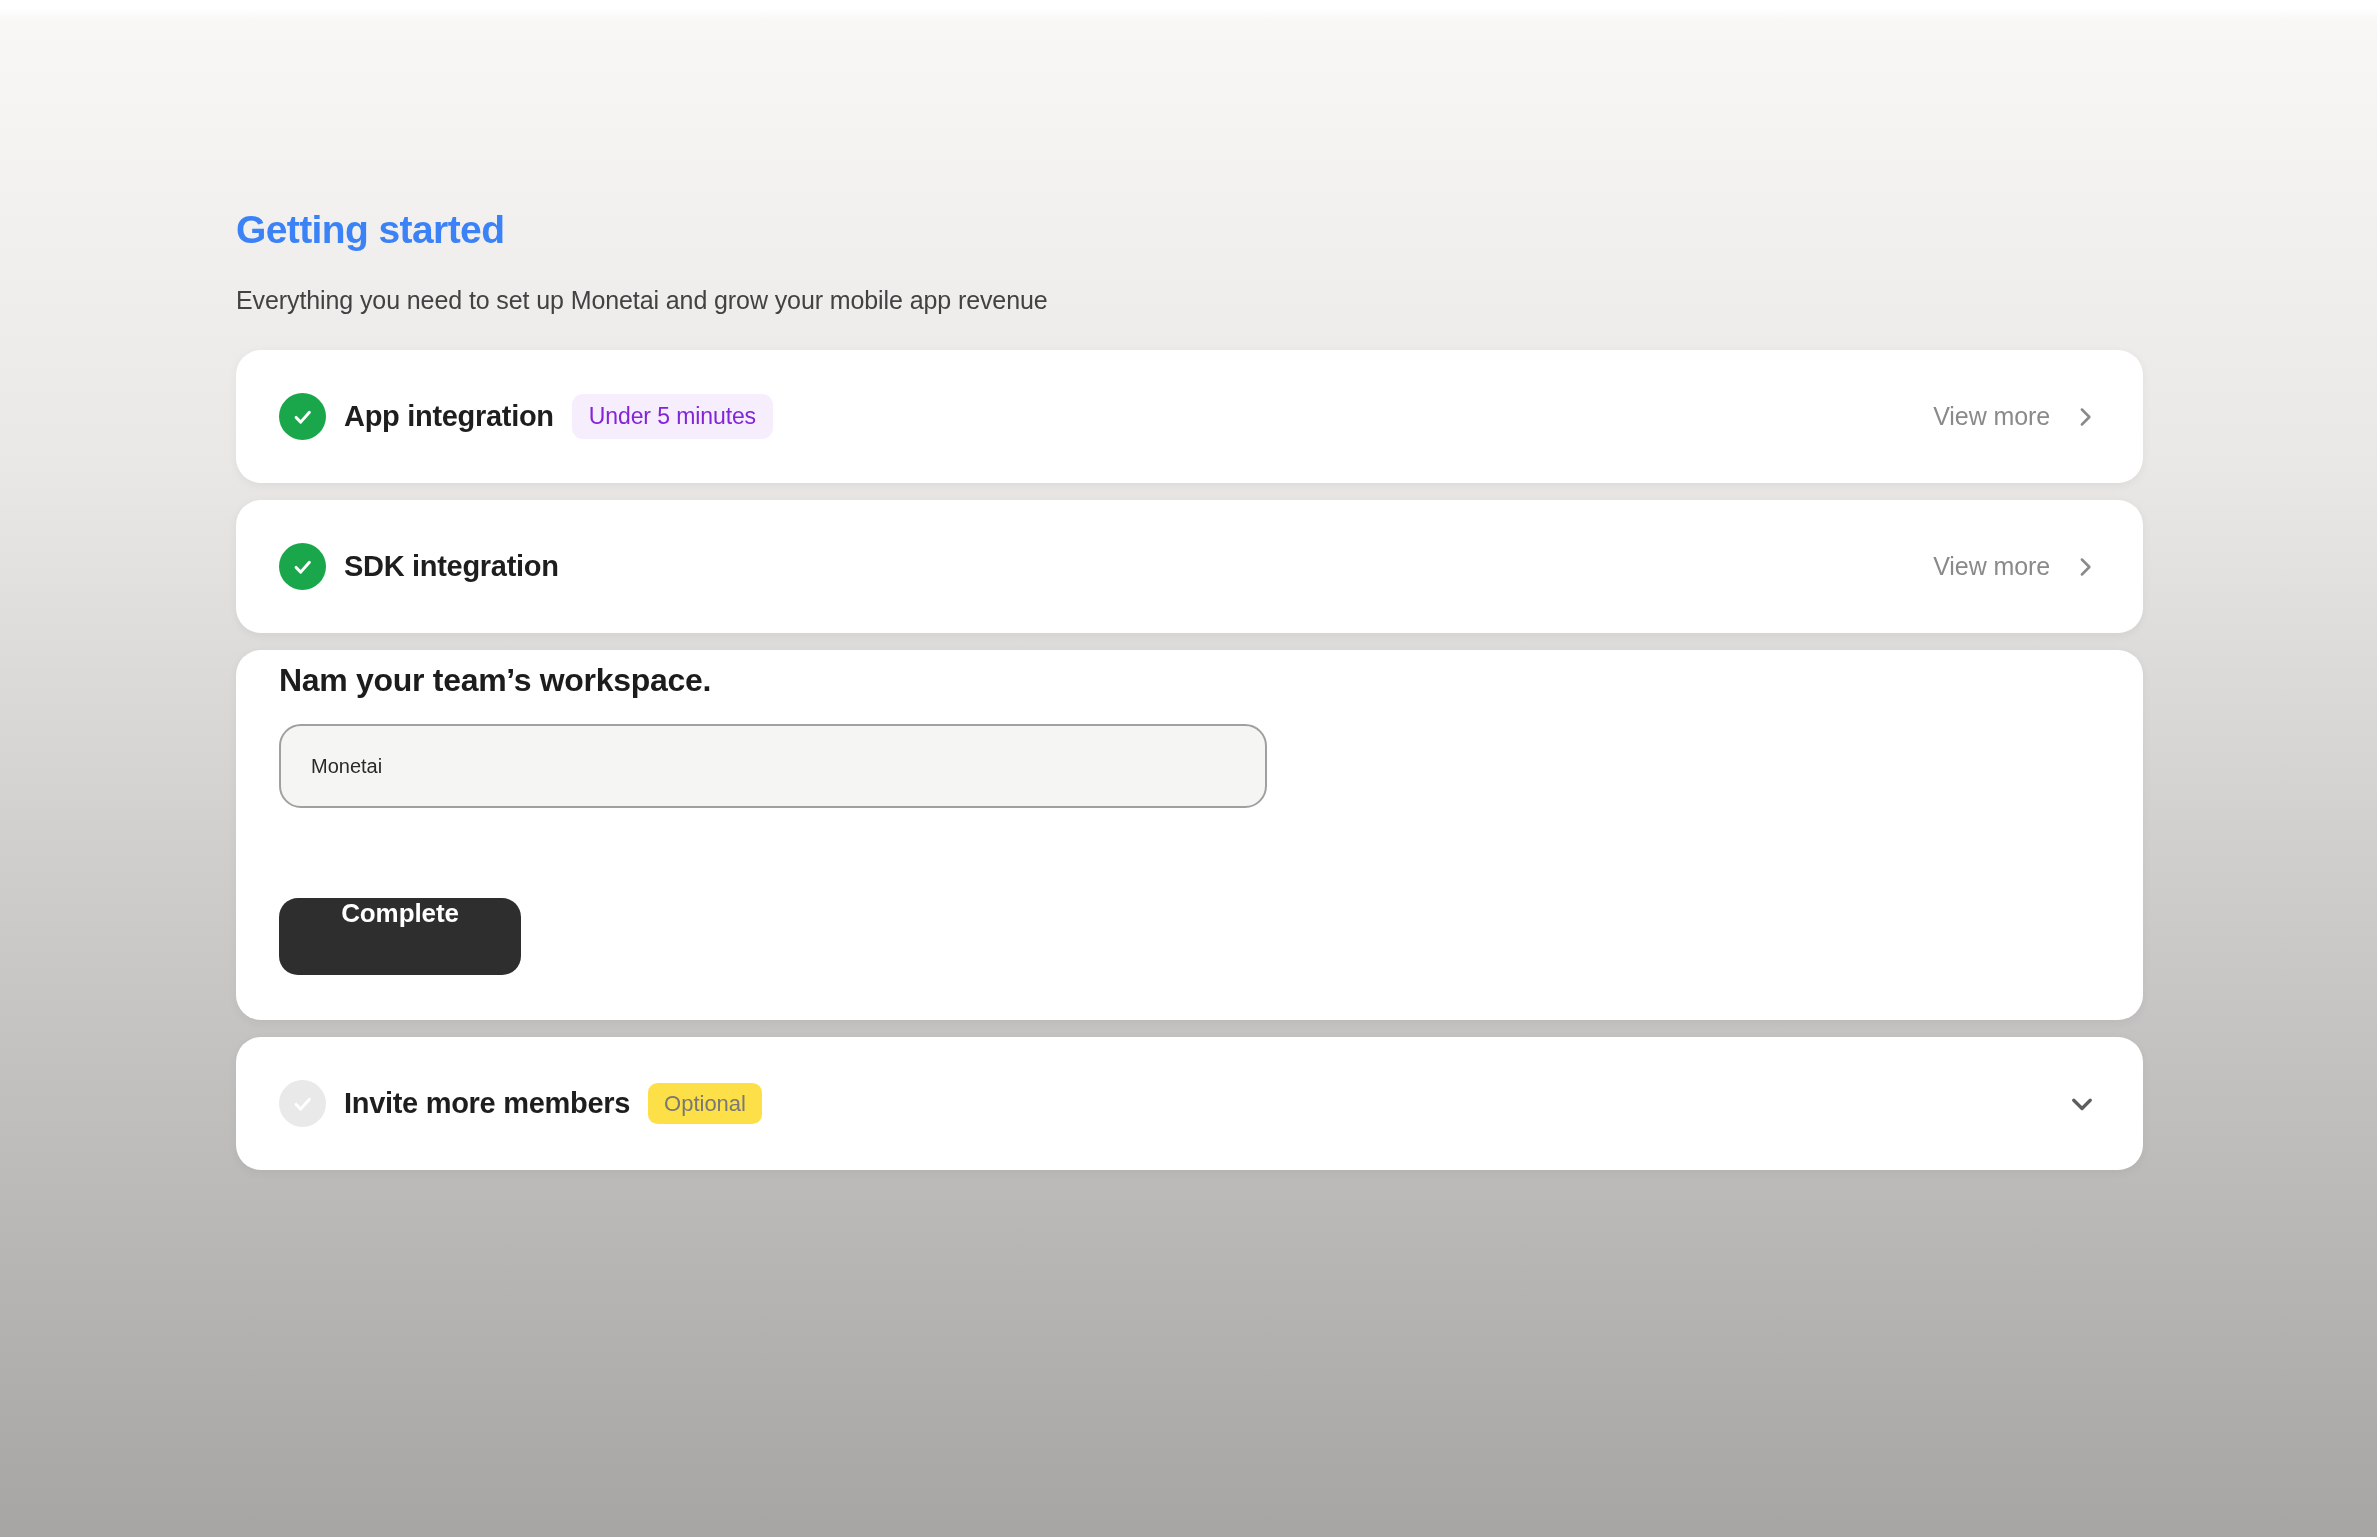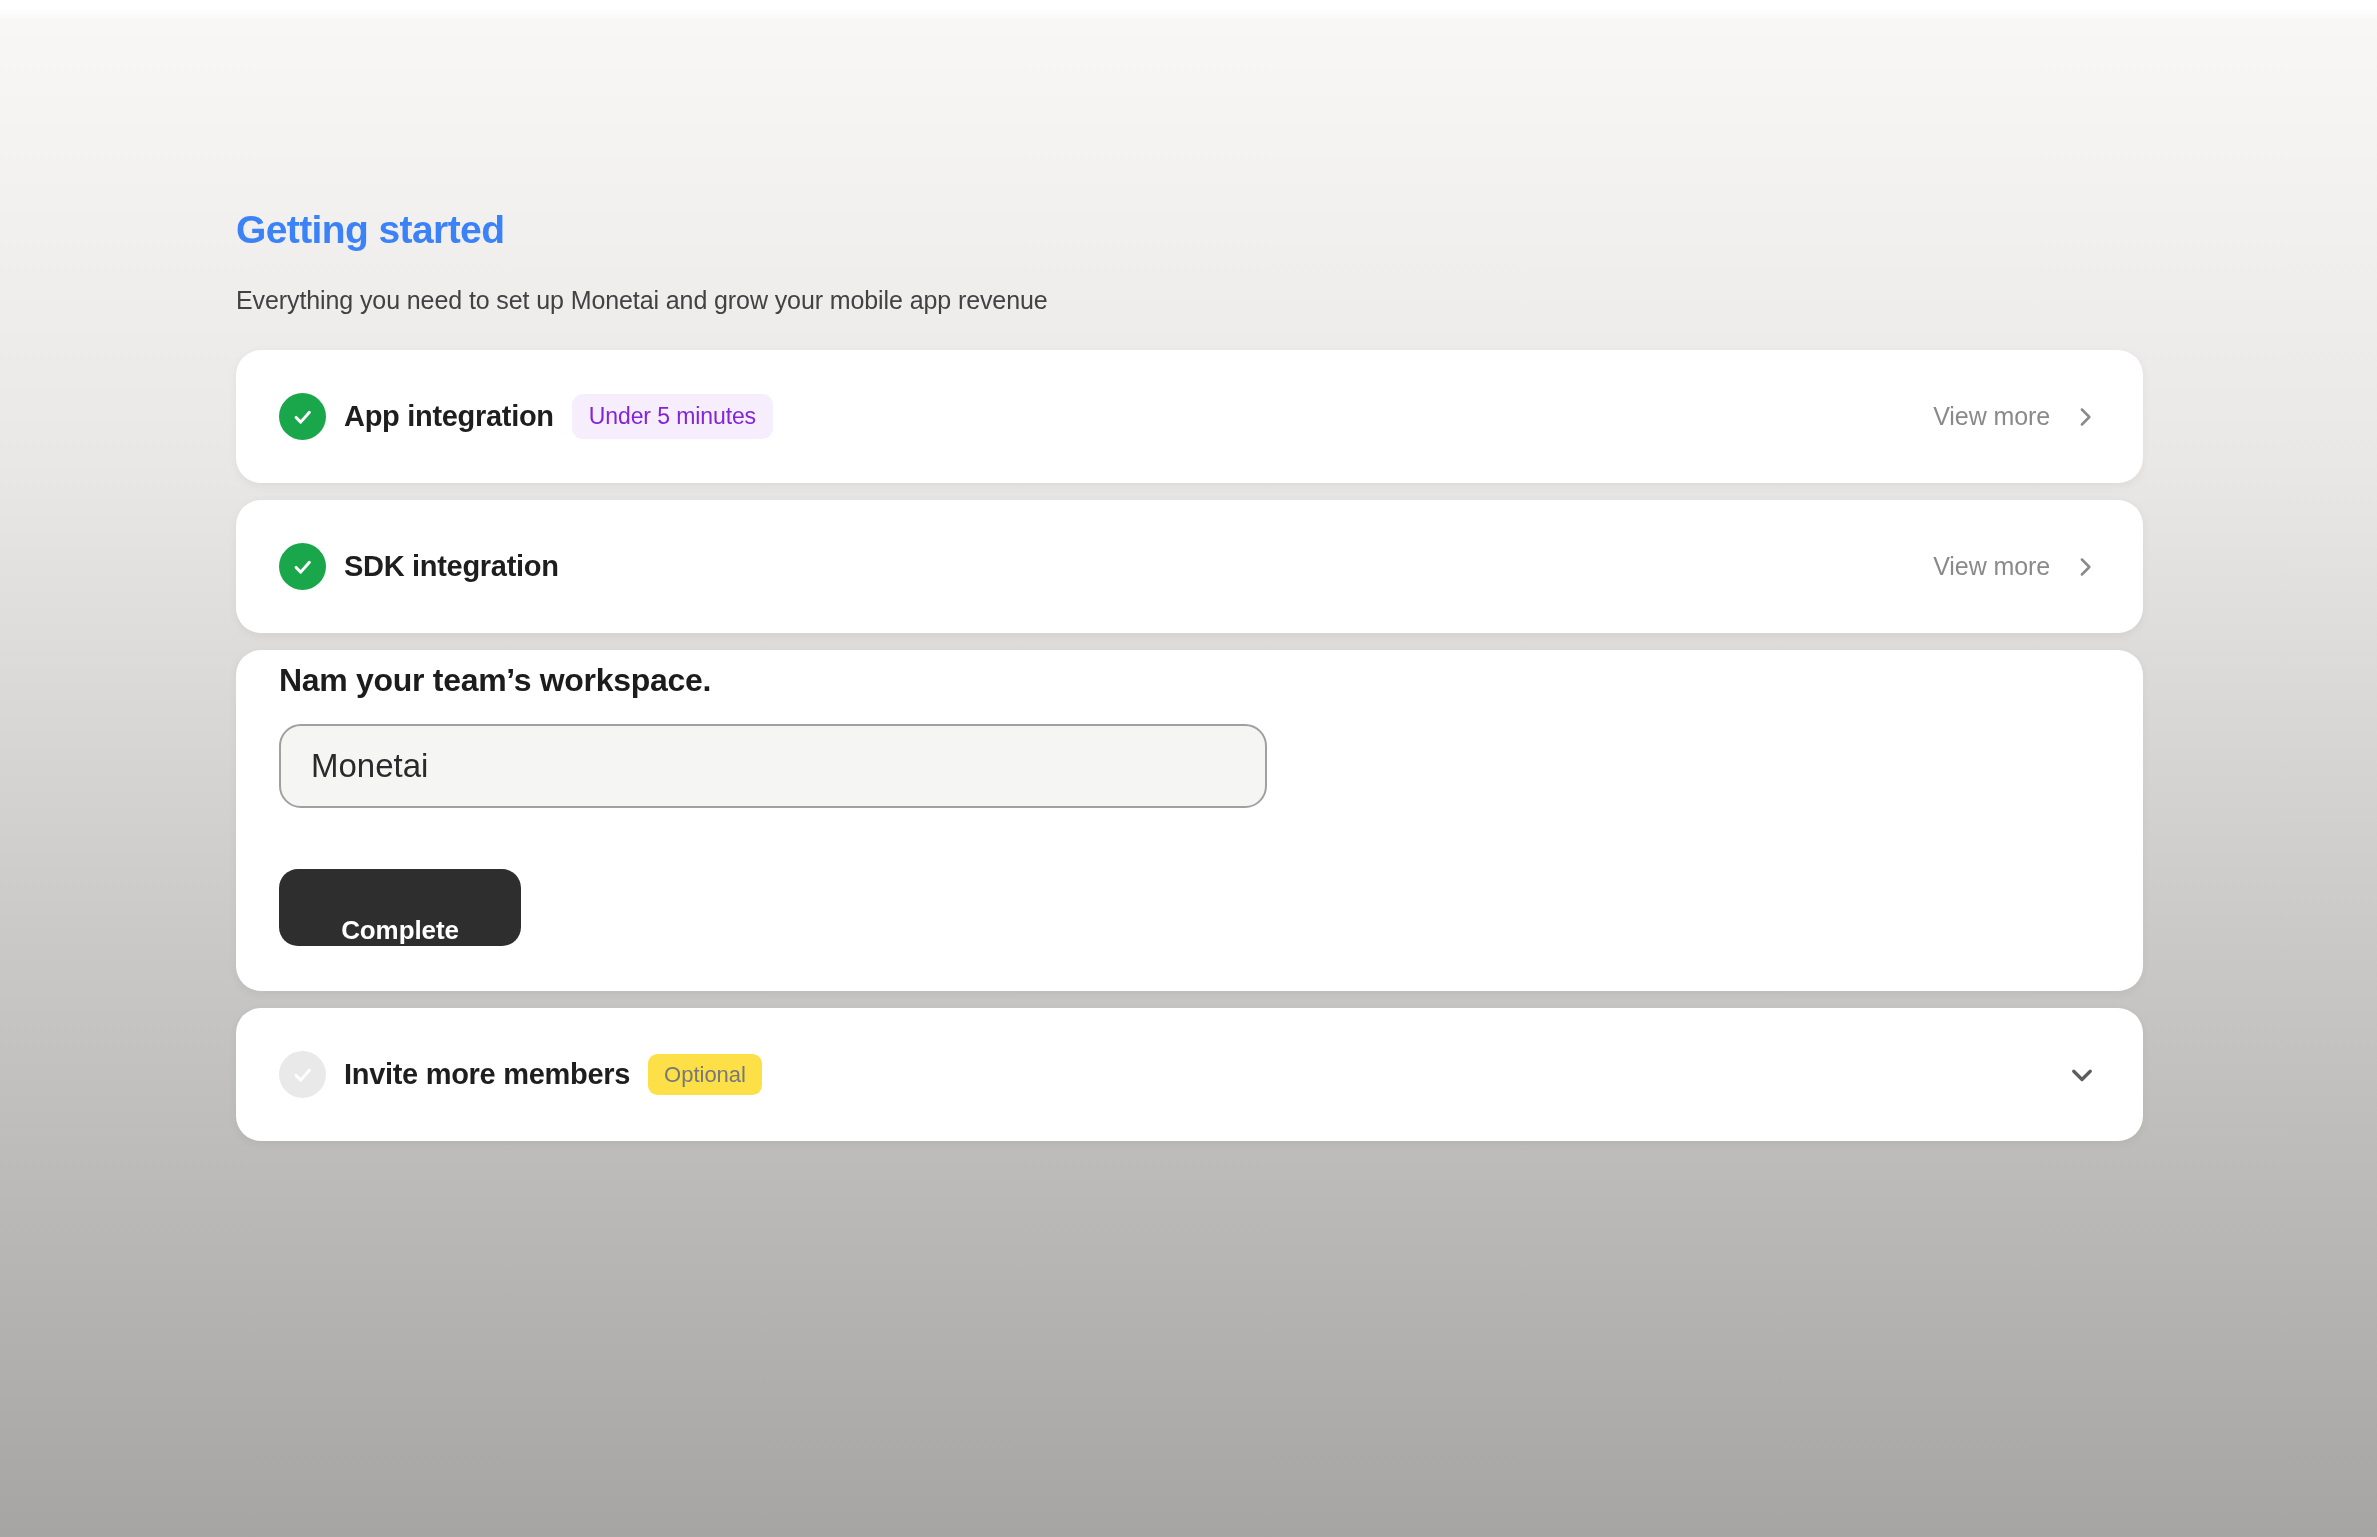--- a/index.html
+++ b/index.html
@@ -39,28 +39,28 @@
     display:flex; align-items:center; gap:20px; color:#8a8a8a; font-size:25px;
     cursor:pointer; white-space:nowrap; letter-spacing:-0.1px;
   }
   .chev { width:30px; height:30px; flex:none; }
   .chev-toggle { width:36px; height:36px; flex:none; cursor:pointer; }
   .card-body { padding:12.4px 43px 45px 43px; }
   .body-heading { font-size:32px; font-weight:700; color:#1c1c1c; letter-spacing:-0.3px; }
   .workspace-input {
     display:block; margin-top:25px; width:988px; height:84px;
     border:2.1px solid #a0a0a0; border-radius:22px; background:#f5f5f4;
-    padding:0 30px; font-size:33px; color:#2a2a2a;
+    padding:0 30px; font-size:20px; color:#2a2a2a;
     font-family:"Liberation Sans","DejaVu Sans",sans-serif; outline:none;
   }
   .complete-btn {
-    margin-top:61px; width:242px; height:77px; border:none; border-radius:19px;
+    margin-top:90px; width:242px; height:77px; border:none; border-radius:19px;
     background:#2e2e2e; color:#ffffff; font-size:26px; font-weight:700;
     font-family:"Liberation Sans","DejaVu Sans",sans-serif; cursor:pointer;
-    display:flex; align-items:flex-end; justify-content:center; letter-spacing:-0.1px;
+    display:flex; align-items:flex-start; justify-content:center; letter-spacing:-0.1px;
   }
 </style>
 </head>
 <body>
 
 <div class="page">
 
   <div class="page-title">Getting started</div>
   <div class="page-subtitle">Everything you need to set up Monetai and grow your mobile app revenue</div>
 

